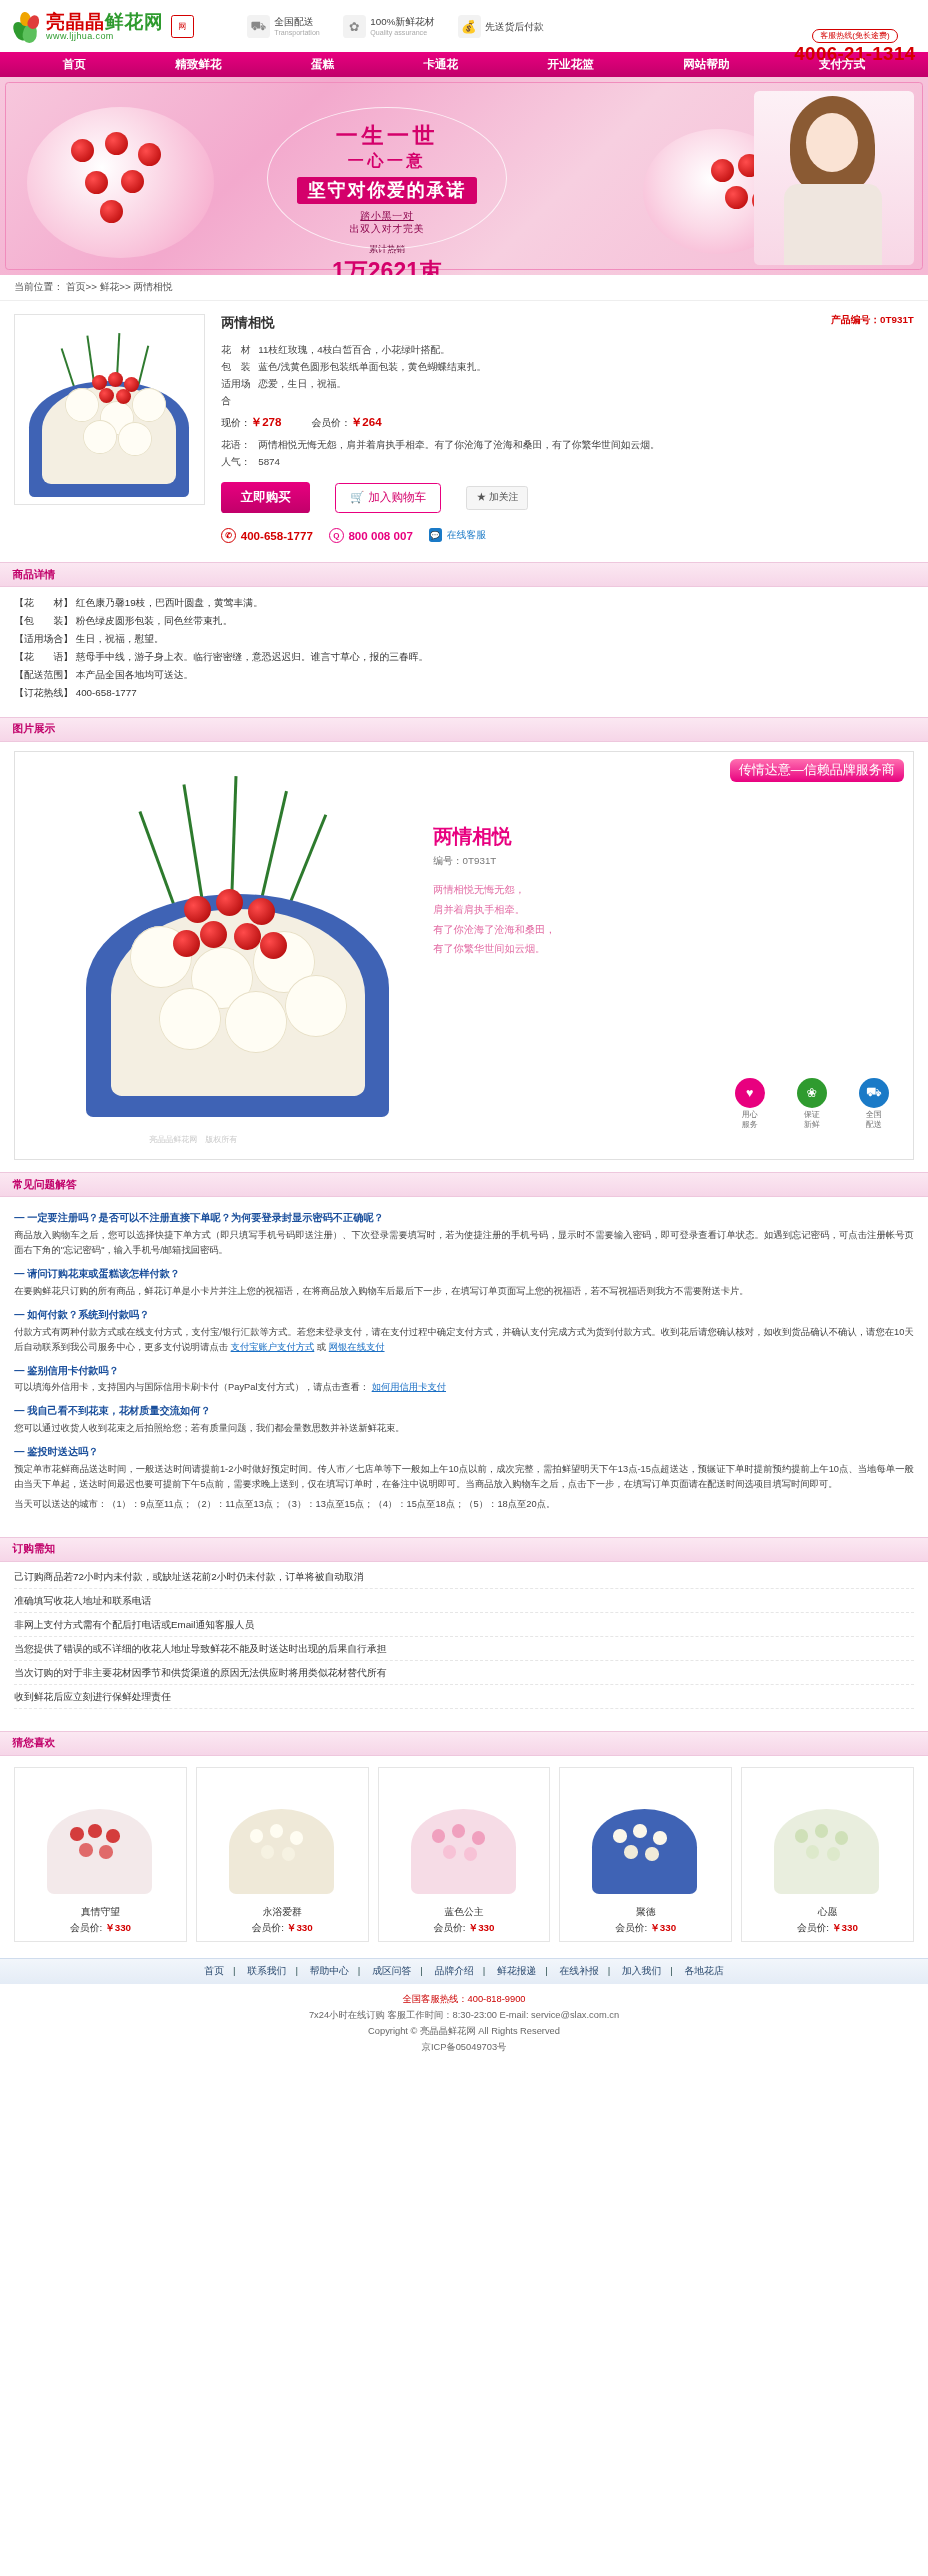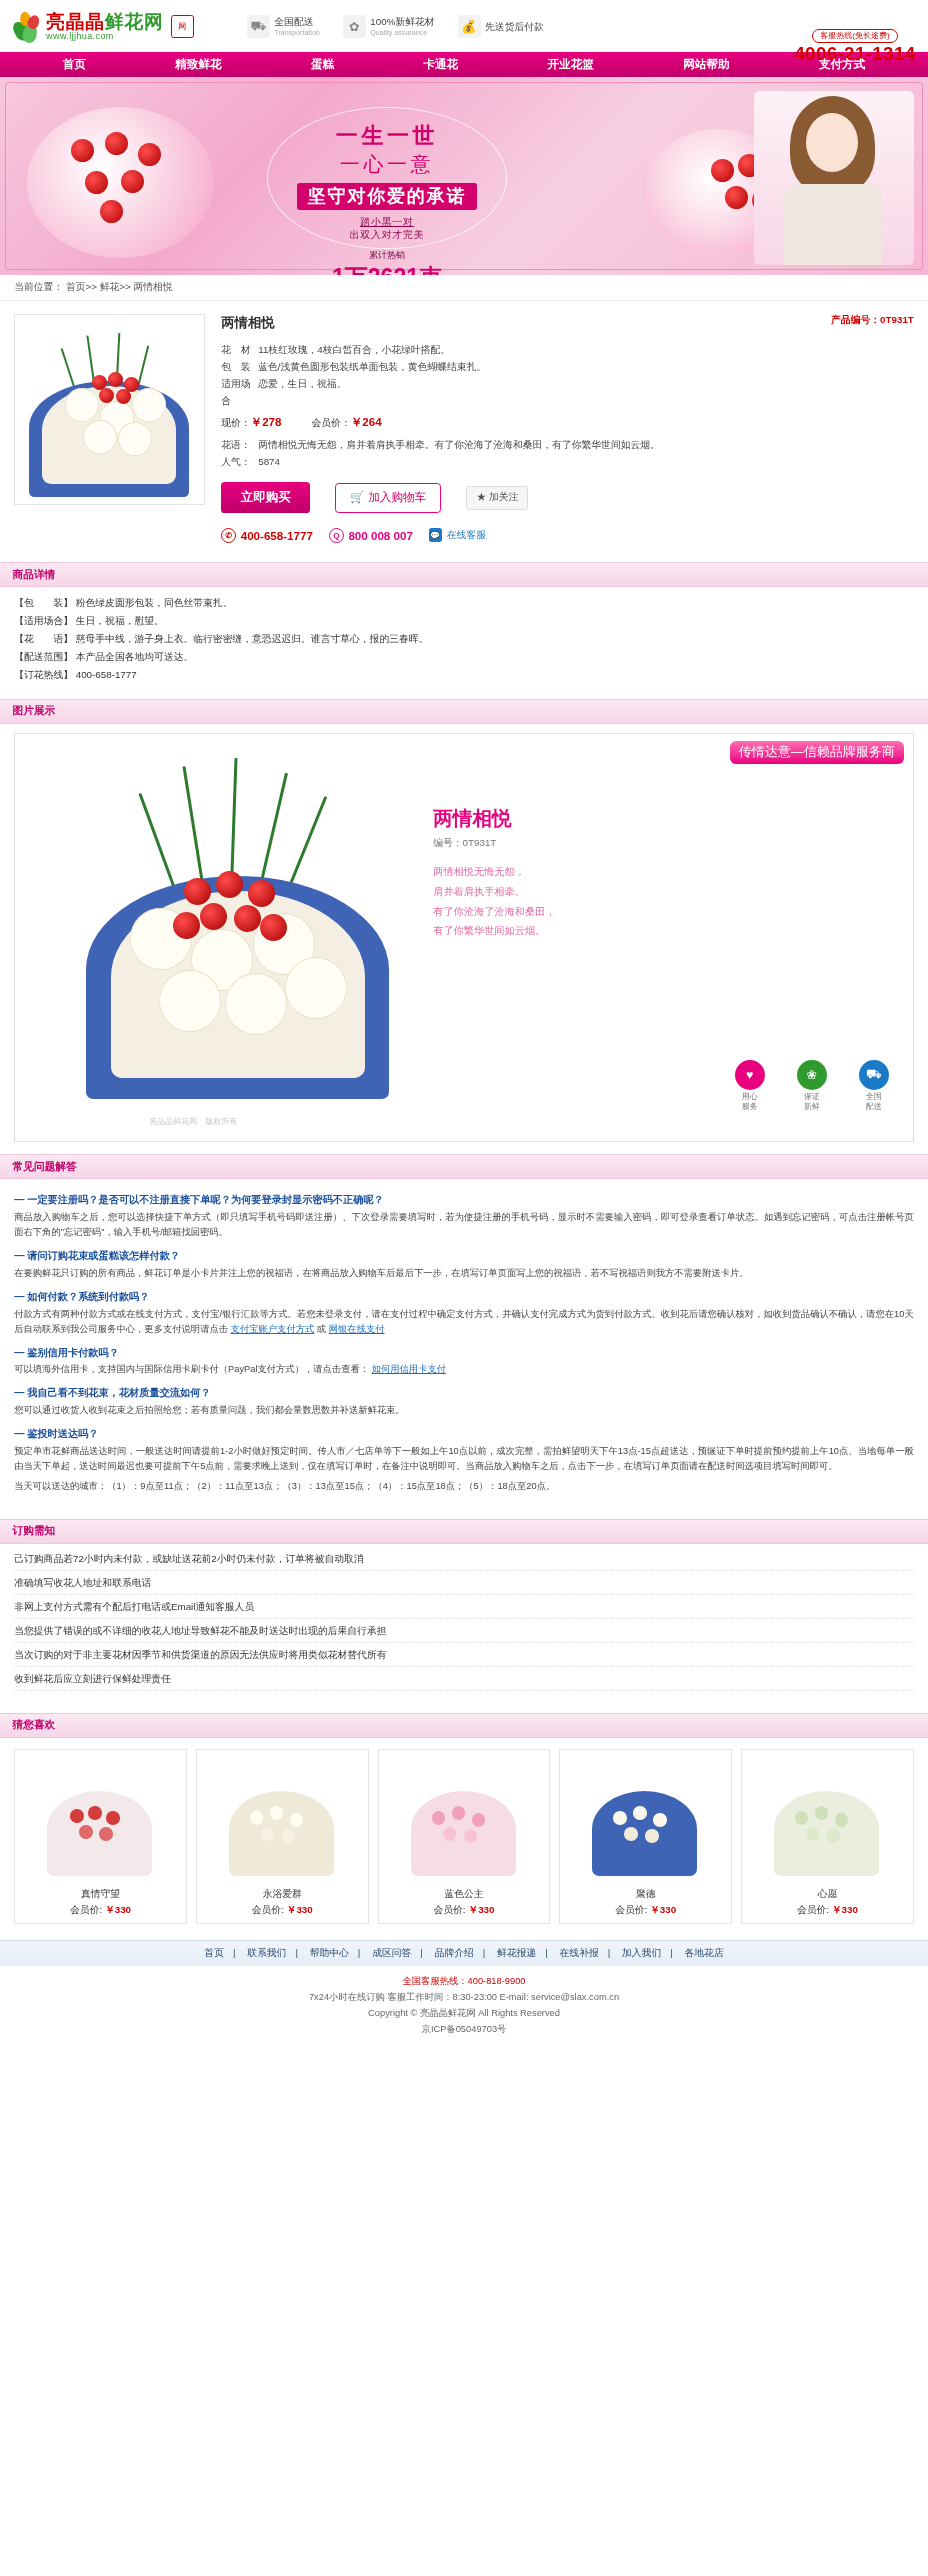--- a/index.html
+++ b/index.html
@@ -40,21 +40,21 @@
   .banner { position:relative; height:198px; overflow:hidden;
     background:linear-gradient(135deg,#f7c8dd 0%, #f3a9cd 30%, #f7cfe0 60%, #f5b8d4 100%); }
   .banner .frame { position:absolute; inset:5.3px; border:1.8px solid #f08dbd; border-radius:3.6px; }
   .bq { position:absolute; border-radius:50%; }
   .bq1 { left:27px; top:30px; width:187px; height:151px; background:radial-gradient(circle at 40% 40%, #fff 0%, #fbd9e7 40%, #f59fc6 100%); }
   .bq2 { right:134px; top:52px; width:151px; height:125px; background:radial-gradient(circle at 45% 40%, #fff 0%, #fbd9e7 45%, #f59fc6 100%); }
   .rose { position:absolute; width:23px; height:23px; border-radius:50%; background:radial-gradient(circle at 35% 35%, #ff4d4d, #b00000); }
   .banner-center { position:absolute; left:267px; top:30px; width:240px; height:142px; text-align:center; }
   .bc-ring { position:absolute; inset:0; border:1.8px solid rgba(255,255,255,.75); border-radius:50%; }
   .bc-l1 { color:#d4006b; font-size:22px; font-weight:bold; letter-spacing:3.6px; margin-top:14.2px; }
-  .bc-l2 { color:#d4006b; font-size:20px; font-weight:normal; letter-spacing:3.6px; }
+  .bc-l2 { color:#d4006b; font-size:16px; font-weight:bold; letter-spacing:3.6px; }
   .bc-l3 { display:inline-block; margin-top:4.5px; background:#d4006b; color:#fff; font-size:18px; font-weight:bold; padding:1.8px 10.7px; border-radius:2.7px; letter-spacing:1.8px; }
   .bc-l4 { color:#8a004a; font-size:9.8px; margin-top:5.3px; letter-spacing:0.9px;text-decoration:underline; }
   .bc-l5 { color:#8a004a; font-size:9.8px; letter-spacing:0.9px; }
   .bc-l6 { color:#6b0039; font-size:9px; margin-top:7.1px; }
   .bc-l7 { color:#d4006b; font-size:23px; font-weight:bold; }
   .girl { position:absolute; right:14.2px; top:14.2px; width:160px; height:174px;
           background:linear-gradient(#fdf1f6,#f8d7e6); border-radius:5.3px; overflow:hidden; }
   .girl-hair { position:absolute; left:36px; top:5.3px; width:85px; height:98px; border-radius:50% 50% 40% 40%; background:#8a5a33; }
   .girl-face2 { position:absolute; left:52px; top:21.4px; width:52px; height:59px; border-radius:50%; background:#fae3d4; }
   .girl-body { position:absolute; left:30px; top:93px; width:98px; height:82px; background:#efe6df; border-radius:14.2px 14.2px 0 0; }
@@ -325,20 +325,21 @@
         <div class="online">
             <span class="ic">💬</span>
             <span>在线客服</span>
           </div>
       </div>
     </div>
   </div>
 
   <div class="sec-title">商品详情</div>
   <div class="sec-body">
+    <div class="detail-row"><span class="k">【花　　材】</span> <span>红色康乃馨19枝，巴西叶圆盘，黄莺丰满。</span></div>
     <div class="detail-row"><span class="k">【包　　装】</span> <span>粉色绿皮圆形包装，同色丝带束扎。</span></div>
     <div class="detail-row"><span class="k">【适用场合】</span> <span>生日，祝福，慰望。</span></div>
     <div class="detail-row"><span class="k">【花　　语】</span> <span>慈母手中线，游子身上衣。临行密密缝，意恐迟迟归。谁言寸草心，报的三春晖。</span></div>
     <div class="detail-row"><span class="k">【配送范围】</span> <span>本产品全国各地均可送达。</span></div>
     <div class="detail-row"><span class="k">【订花热线】</span> <span>400-658-1777</span></div>
   </div>
 
   <div class="sec-title">图片展示</div>
   <div class="gallery">
     <div class="g-badge">传情达意—信赖品牌服务商</div>

